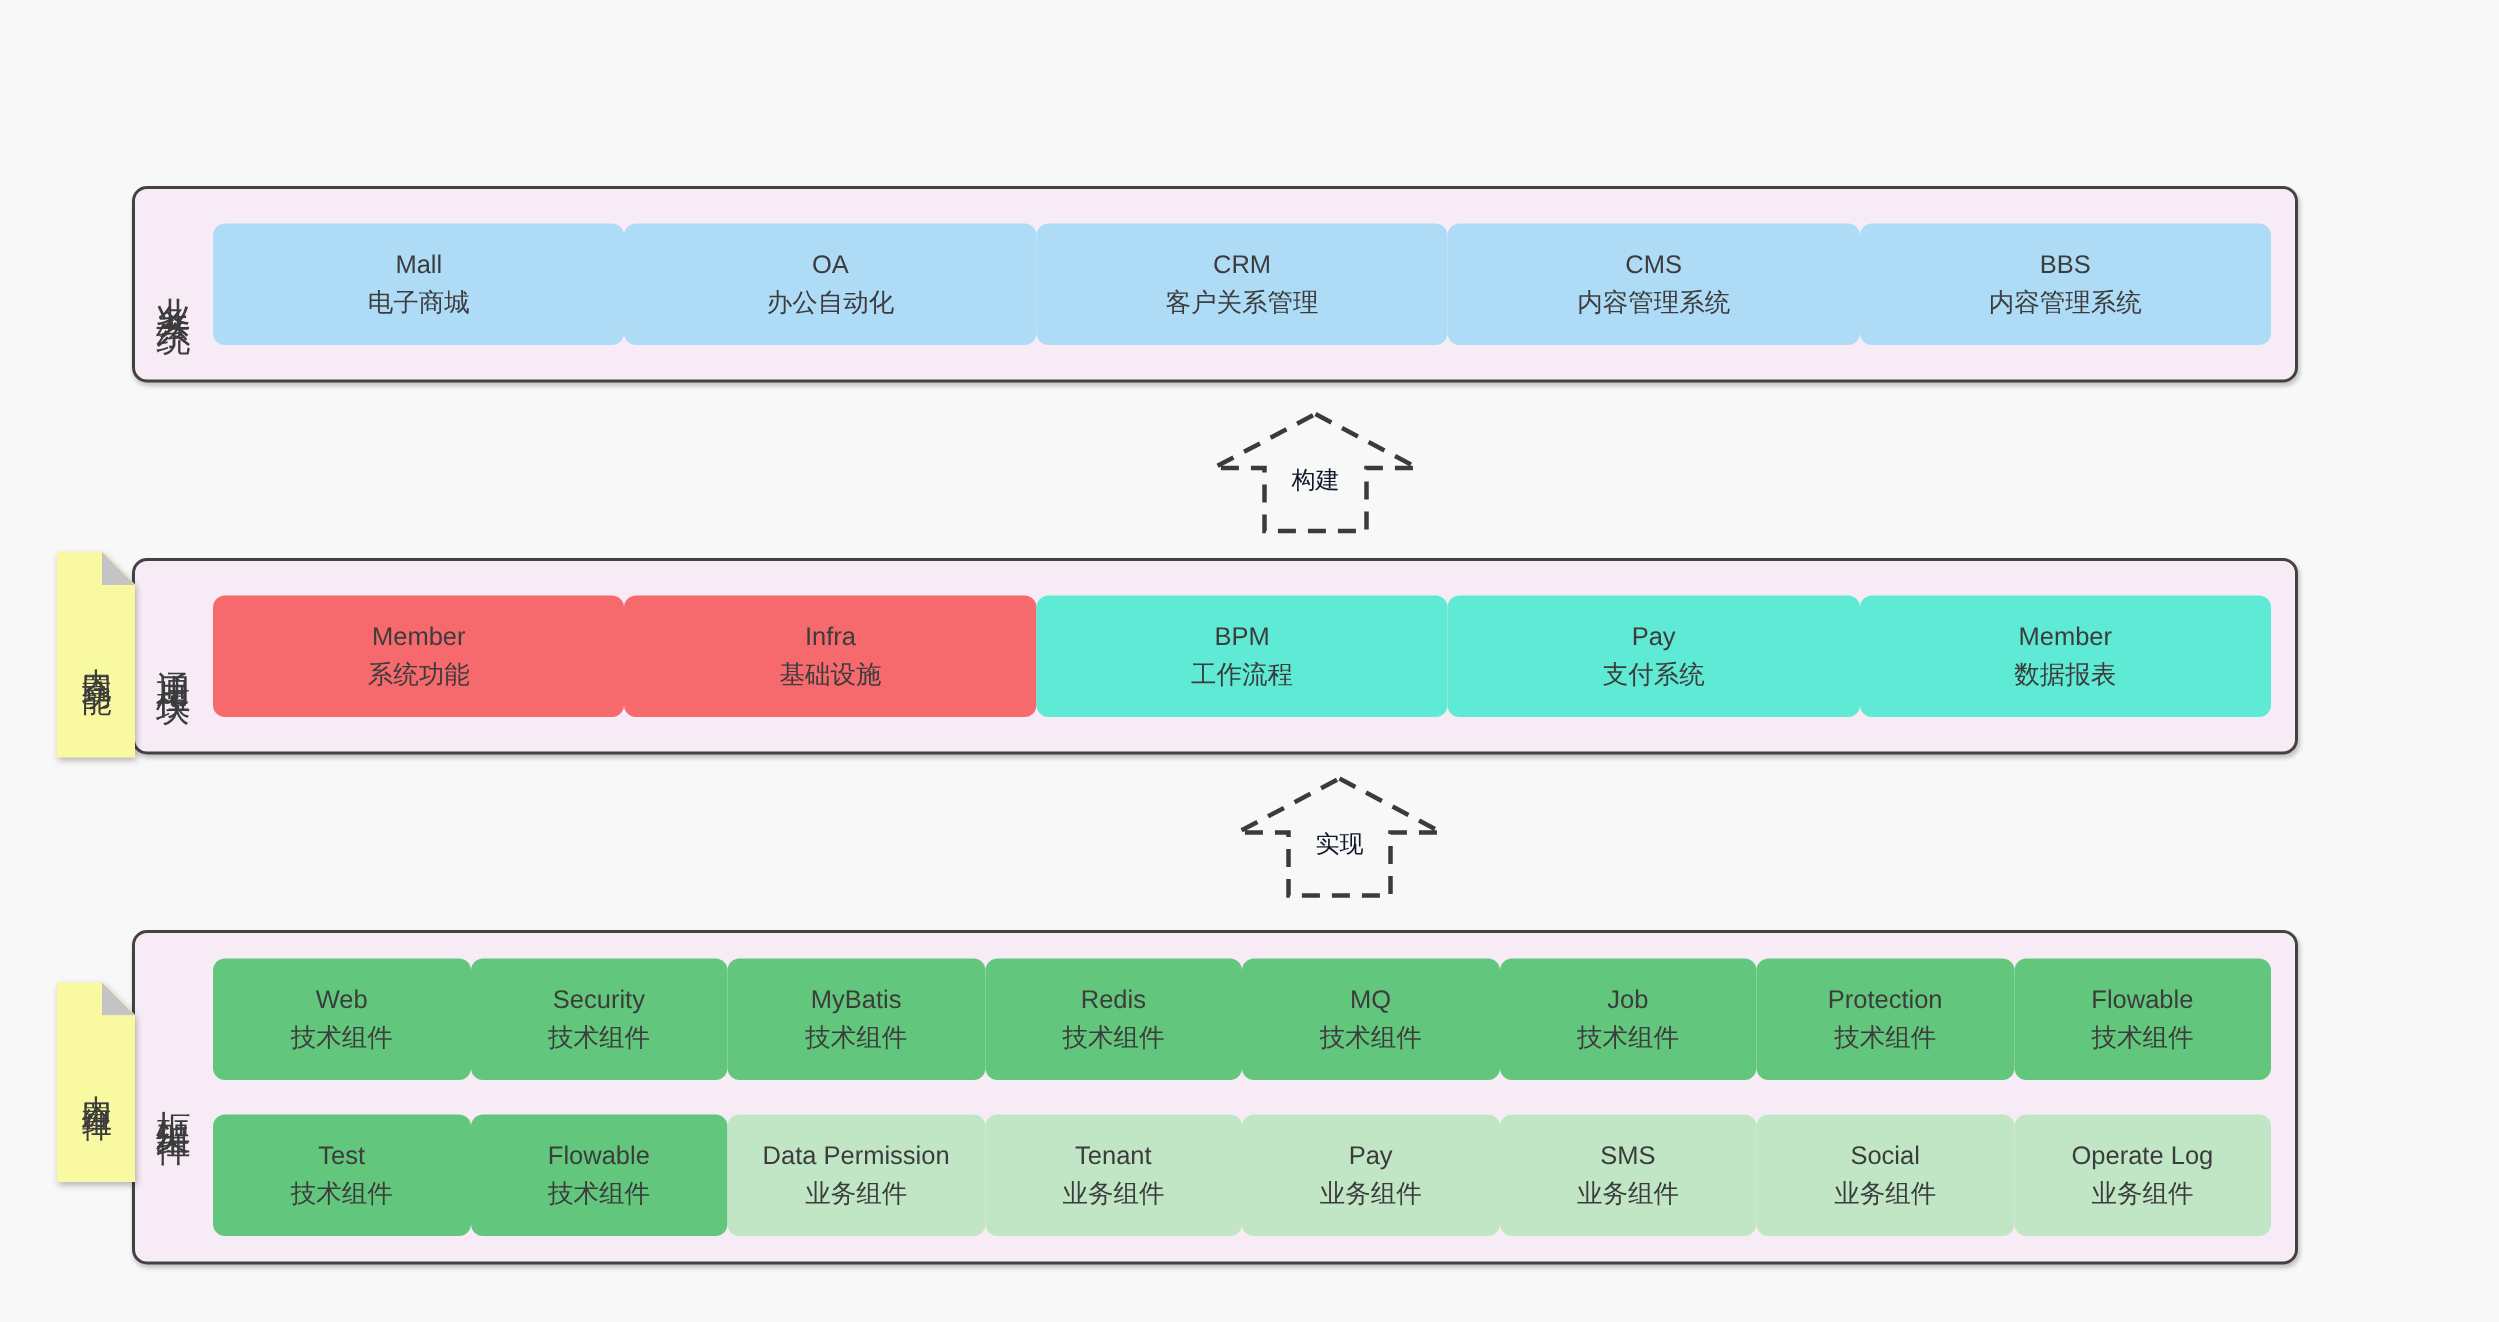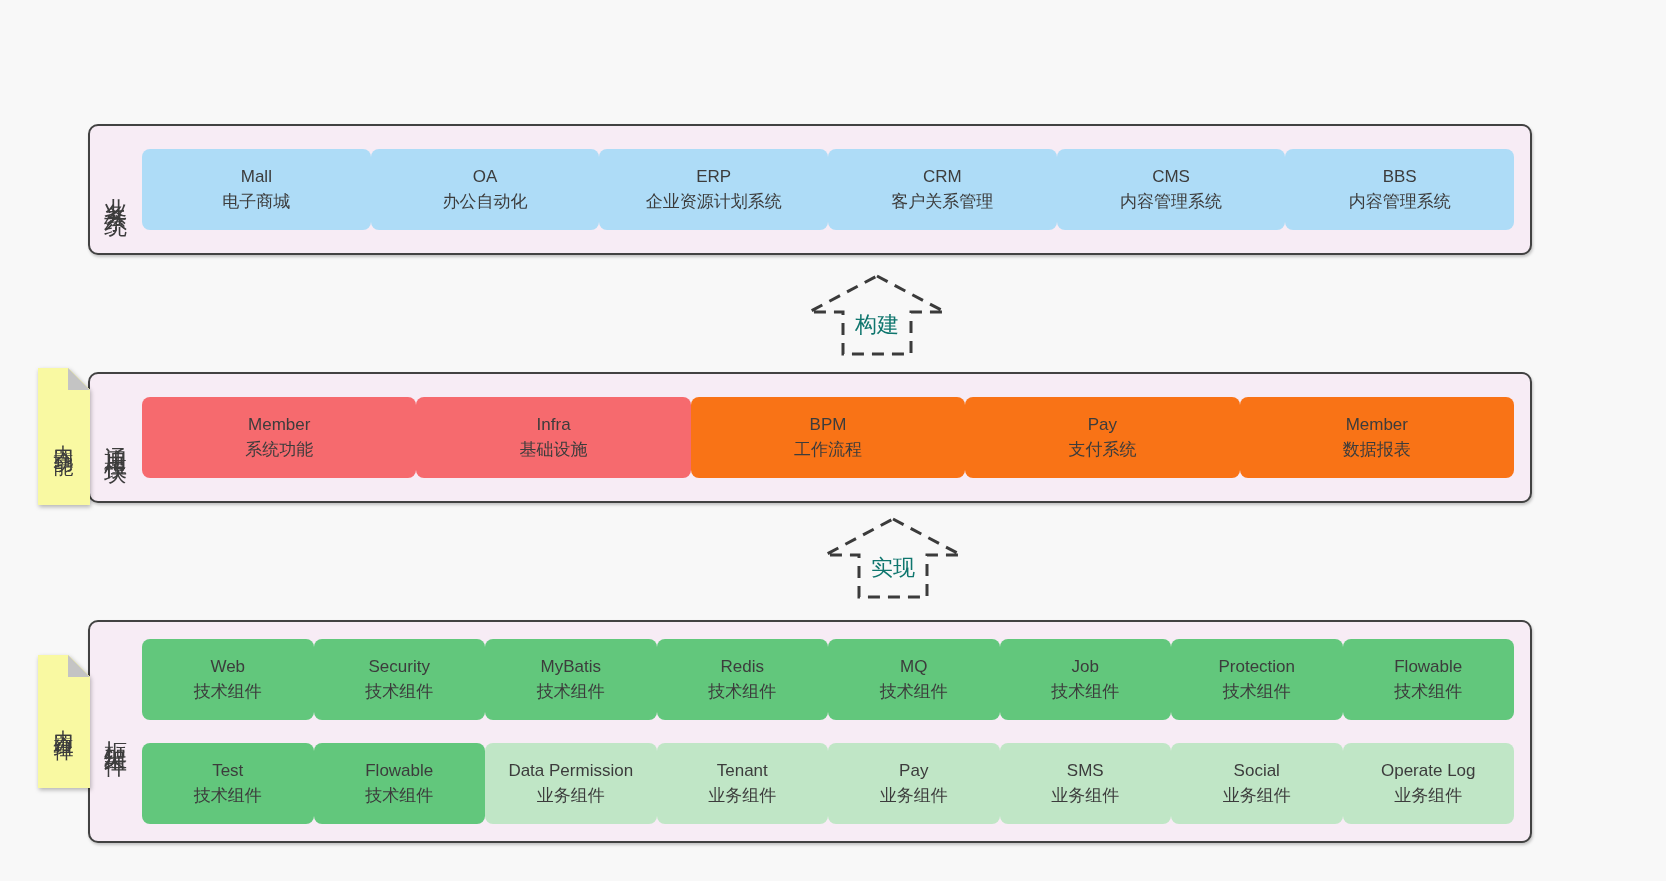--- a/index.html
+++ b/index.html
@@ -57,40 +57,40 @@
     flex-direction:column;
     align-items:center;
     justify-content:center;
     text-align:center;
     font-size:17px;
     line-height:1.45;
     padding:2px 12px;
   }
   .blue{background:#aedcf7;}
   .red{background:#f66a6e;}
-  .pink{background:#f97316;}
+  .pink{background:#5eead4;}
   .green{background:#62c77c;}
   .green-light{background:#c0e6c6;}
   
   .arrow{
     position:absolute;
     width:140px;height:82px;
     z-index:2;
   }
   .arrow-1{left:807px;top:274px;}
   .arrow-2{left:823px;top:517px;}
   .arrow svg{display:block;width:140px;height:82px;}
   .arrow-label{
     position:absolute;
     left:50%;top:36px;
     transform:translateX(-50%);
     background:#f8f8f8;
     padding:0 4px;
-    font-size:22px;
-    color:#0f766e;
+    font-size:16px;
+    color:#0f172a;
     white-space:nowrap;
     font-family:Liberation Mono, monospace;
   }
   
   .note{
     position:absolute;
     width:52px;
     background:linear-gradient(225deg, rgba(0,0,0,0) 15px, #f9f9a2 15.5px);
     filter:drop-shadow(1px 2px 2px rgba(0,0,0,.28));
     display:flex;
@@ -126,24 +126,20 @@
     <div class="row gap-wide">
       <div class="box blue">
         <span>Mall</span>
         <span>电子商城</span>
       </div>
       <div class="box blue">
         <span>OA</span>
         <span>办公自动化</span>
       </div>
       <div class="box blue">
-        <span>ERP</span>
-        <span>企业资源计划系统</span>
-      </div>
-      <div class="box blue">
         <span>CRM</span>
         <span>客户关系管理</span>
       </div>
       <div class="box blue">
         <span>CMS</span>
         <span>内容管理系统</span>
       </div>
       <div class="box blue">
         <span>BBS</span>
         <span>内容管理系统</span>

